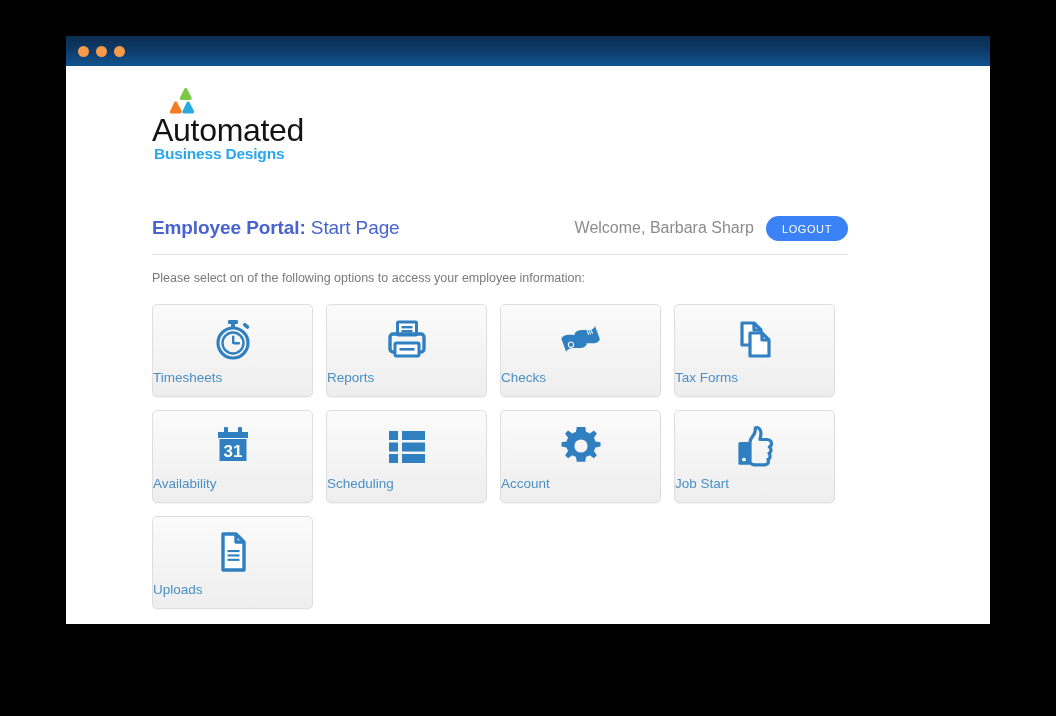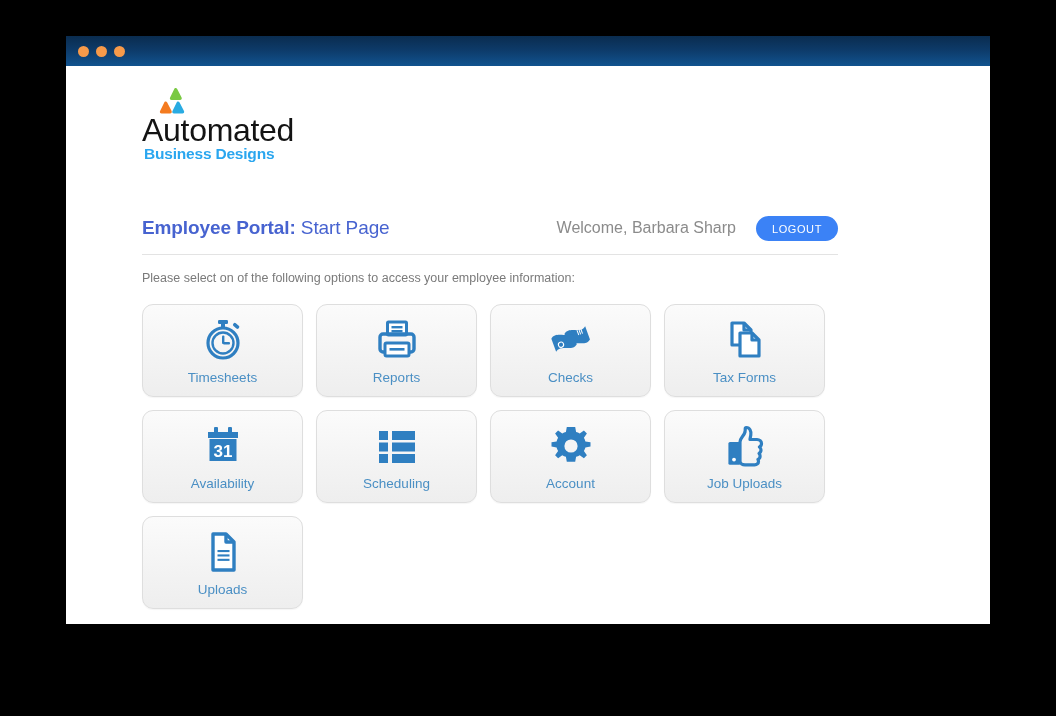--- a/index.html
+++ b/index.html
@@ -52,20 +52,21 @@
     border-radius: 50%;
     background: #f79a4a;
   }
 
   
   .page {
     position: relative;
     width: 100%;
     height: 558px;
     background: #ffffff;
+    margin-left: 10px;
   }
 
   .content {
     position: absolute;
     left: 76px;
     top: 0;
     width: 696px;
   }
 
   
@@ -118,21 +119,21 @@
   .page-title {
     font-size: 19px;
     color: #4763d0;
     letter-spacing: -0.1px;
   }
   .page-title .bold { font-weight: bold; }
 
   .welcome-wrap {
     display: flex;
     align-items: center;
-    gap: 20px;
+    gap: 12px;
   }
   .welcome-text {
     font-size: 16px;
     color: #8b8b8b;
   }
   .logout-btn {
     background: #3b82f6;
     color: #ffffff;
     font-size: 11px;
     letter-spacing: 0.6px;
@@ -153,26 +154,25 @@
   .tile-grid {
     margin-top: 19px;
     display: grid;
     grid-template-columns: repeat(4, 161px);
     gap: 13px 13px;
   }
 
   .tile {
     height: 93px;
     border: 1px solid #dedede;
-    border-radius: 11px;
+    border-radius: 5px;
     background: linear-gradient(to bottom, #fbfbfb 0%, #f3f3f3 60%, #eeeeee 100%);
     box-shadow: 0 1px 1px rgba(0,0,0,0.04);
     display: flex;
     flex-direction: column;
-    align-items: center;
     justify-content: center;
     cursor: pointer;
     box-sizing: border-box;
   }
 
   .tile-icon {
     height: 46px;
     display: flex;
     align-items: center;
     justify-content: center;
@@ -325,21 +325,21 @@
           </div>
 
           <div class="tile">
             <span class="tile-icon">
               <svg width="44" height="44" viewBox="0 0 44 44" xmlns="http://www.w3.org/2000/svg">
                 <path d="M17 18 C17 14 21 12 22 8 C22.6 5 21.5 3.5 23.5 3.5 C26.5 3.5 28.5 7 27.8 11 C27.5 13 27 14.5 27 15.5 L34 15.5 C36.6 15.5 38.5 17.3 38.5 19.6 C38.5 21.2 37.6 22.4 36.4 23 C37.4 23.7 38 24.8 38 26.1 C38 27.6 37.2 28.8 36 29.4 C36.7 30.1 37.1 31 37.1 32.1 C37.1 33.7 36.2 34.9 34.9 35.4 C35.3 36 35.5 36.7 35.5 37.4 C35.5 39.4 33.9 40.8 31.7 40.8 L22 40.8 C19.5 40.8 17 39.5 17 37 Z" fill="none" stroke="#2f7fc1" stroke-width="3.2" stroke-linejoin="round"></path>
                 <path d="M7 18 h9 a1.6 1.6 0 0 1 1.6 1.6 v19.6 a1.6 1.6 0 0 1 -1.6 1.6 h-9 a1.6 1.6 0 0 1 -1.6 -1.6 v-19.6 a1.6 1.6 0 0 1 1.6 -1.6 z" fill="#2f7fc1"></path>
                 <circle cx="11" cy="35.6" r="1.9" fill="#ffffff"></circle>
               </svg>
             </span>
-            <span class="tile-label">Job Uploads</span>
+            <span class="tile-label">Job Start</span>
           </div>
 
           <div class="tile">
             <span class="tile-icon">
               <svg width="44" height="44" viewBox="0 0 44 44" xmlns="http://www.w3.org/2000/svg">
                 <path d="M12 4 h13 l8 8 v28 h-21 z" fill="#ffffff" stroke="#2f7fc1" stroke-width="3.4" stroke-linejoin="round"></path>
                 <path d="M25 4 v8 h8" fill="none" stroke="#2f7fc1" stroke-width="3.4" stroke-linejoin="round"></path>
                 <g fill="#2f7fc1">
                   <rect x="16.5" y="20" width="12" height="2.1"></rect>
                   <rect x="16.5" y="24.4" width="12" height="2.1"></rect>

